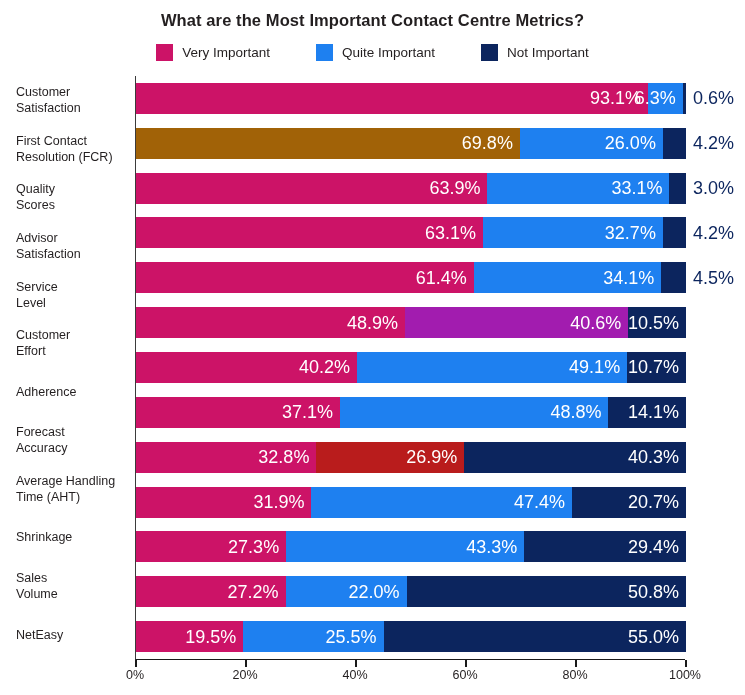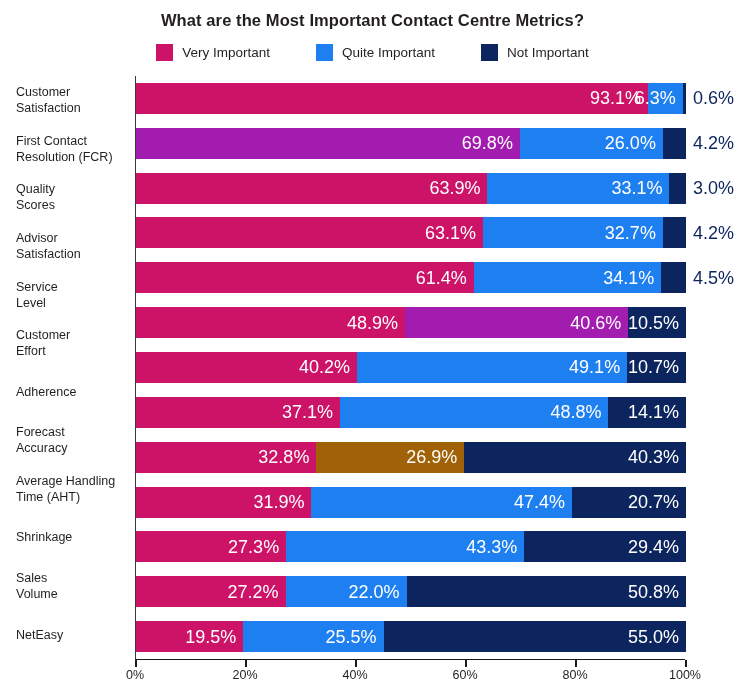--- a/index.html
+++ b/index.html
@@ -242,21 +242,21 @@
             <div class="seg" style="background: rgb(30, 128, 240); width: 6.3%;">
               <span class="seg-label">6.3%</span>
             </div>
             <div class="seg" style="background: rgb(12, 37, 94); width: 0.6%;">
               <span class="seg-label outside">0.6%</span>
             </div>
           </div>
         </div>
         <div class="row">
           <div class="bar">
-            <div class="seg" style="background: #a21caf; width: 69.8%; text-align: right;">
+            <div class="seg" style="background: #a16207; width: 69.8%; text-align: right;">
               <span class="seg-label">69.8%</span>
             </div>
             <div class="seg" style="background: rgb(30, 128, 240); width: 26%;">
               <span class="seg-label">26.0%</span>
             </div>
             <div class="seg" style="background: rgb(12, 37, 94); width: 4.2%;">
               <span class="seg-label outside">4.2%</span>
             </div>
           </div>
         </div>
@@ -336,21 +336,21 @@
             <div class="seg" style="background: rgb(12, 37, 94); width: 14.1%;">
               <span class="seg-label">14.1%</span>
             </div>
           </div>
         </div>
         <div class="row">
           <div class="bar">
             <div class="seg" style="background: rgb(204, 19, 103); width: 32.8%;">
               <span class="seg-label">32.8%</span>
             </div>
-            <div class="seg" style="background: #a16207; width: 26.9%;">
+            <div class="seg" style="background: #b91c1c; width: 26.9%;">
               <span class="seg-label">26.9%</span>
             </div>
             <div class="seg" style="background: rgb(12, 37, 94); width: 40.3%;">
               <span class="seg-label">40.3%</span>
             </div>
           </div>
         </div>
         <div class="row">
           <div class="bar">
             <div class="seg" style="background: rgb(204, 19, 103); width: 31.9%;">

